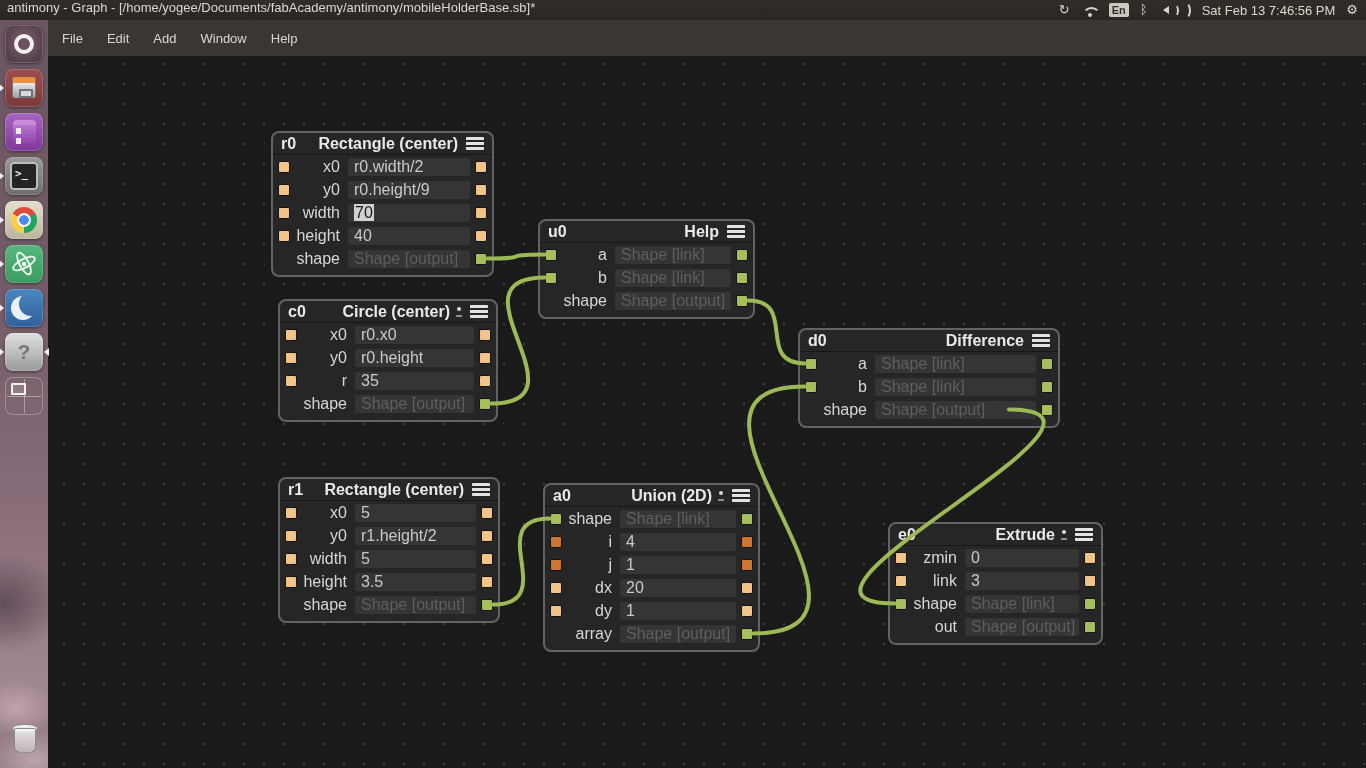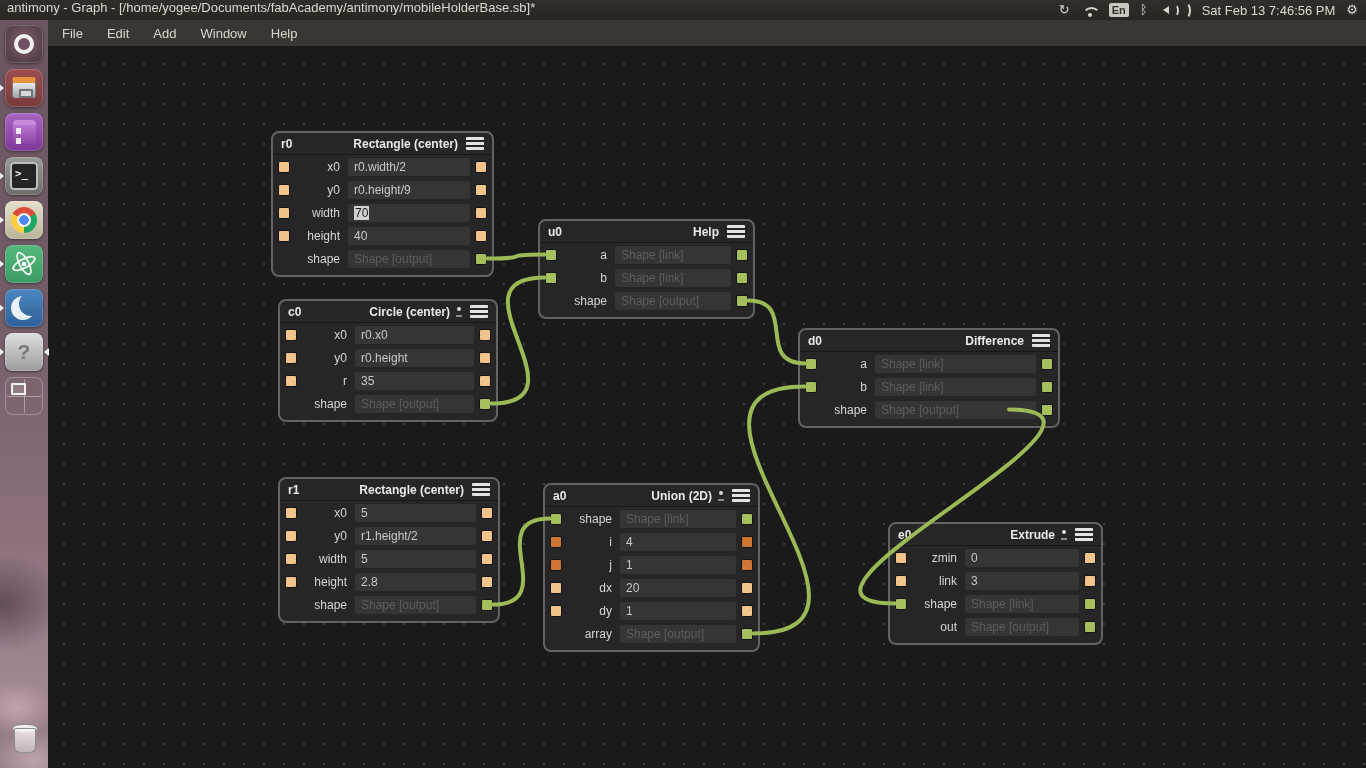--- a/index.html
+++ b/index.html
@@ -23,21 +23,21 @@
     border:2px solid #d8d4cc;border-radius:50%;clip-path:polygon(50% 50%,-20% -20%,120% -20%);}
   .wifi::after{content:"";position:absolute;left:7px;top:9px;width:4px;height:4px;
     background:#d8d4cc;border-radius:50%;}
   .vol{display:flex;align-items:center;height:14px;}
   .vol .spk{width:0;height:0;border:4px solid transparent;border-right:6px solid #d8d4cc;}
   .vol .w1,.vol .w2{width:5px;height:9px;border:2px solid transparent;
     border-right:2px solid #d8d4cc;border-radius:50%;margin-left:1px;}
   .vol .w2{height:13px;width:7px;}
   .clock{white-space:nowrap;}
   
-  #menubar{position:absolute;left:48px;top:20px;right:0;height:26px;z-index:19;
+  #menubar{position:absolute;left:48px;top:20px;right:0;height:36px;z-index:19;
     background:#3a3732;color:#dad6cf;font-size:13px;display:flex;align-items:center;gap:24px;
     padding-left:14px;text-align:center;}
   #menubar span{cursor:default;}
   
   #launcher{position:absolute;left:0;top:20px;width:48px;bottom:0;z-index:18;
     background:
       radial-gradient(60px 40px at 34% 92%, rgba(225,195,200,.55), transparent 70%),
       radial-gradient(90px 70px at 5% 78%, rgba(55,38,48,.55), transparent 70%),
       radial-gradient(70px 45px at 70% 99%, rgba(235,210,210,.5), transparent 70%),
       linear-gradient(180deg,#6b5662 0%,#735c68 38%,#8b707c 68%,#a08691 88%,#8e747f 100%);}
@@ -96,21 +96,21 @@
     border:2px solid #f0f0f0;background:rgba(255,255,255,.15);border-radius:1px;}
   .tile.trash{box-shadow:none;background:transparent;}
   .trash-body{position:absolute;left:9px;top:9px;width:20px;height:23px;
     background:linear-gradient(rgba(255,255,255,.8),rgba(205,205,205,.55));
     border:1px solid rgba(110,110,110,.7);border-radius:2px 2px 6px 6px;}
   .trash-rim{position:absolute;left:7px;top:5px;width:24px;height:7px;border-radius:50%;
     background:linear-gradient(#fdfdfd,#c6c6c6);border:1px solid rgba(110,110,110,.7);}
   #trash-item{position:absolute;bottom:8px;left:0;}
   
   .node{position:absolute;z-index:2;box-sizing:border-box;background:#262626;
-    border:2px solid #636363;border-radius:8px;padding:0 0 5px;font-size:12px;color:#ccc;}
+    border:2px solid #636363;border-radius:8px;padding:0 0 5px;font-size:16px;color:#ccc;}
   .ntitle{display:flex;align-items:center;height:21px;padding:0 8px;
     border-bottom:1px solid #171717;font-weight:bold;color:#e9e9e9;cursor:default;}
   .nname{margin-right:auto;}
   .ntype{margin-left:8px;white-space:nowrap;}
   .flag{width:5px;height:13px;margin-left:7px;position:relative;}
   .flag::before{content:"";position:absolute;top:2px;left:0;width:4px;height:4px;
     background:#dadada;border-radius:50%;}
   .flag::after{content:"";position:absolute;bottom:1px;left:-1px;width:6px;height:2px;background:#8d8d8d;}
   .burger{width:18px;height:13px;margin-left:8px;border-radius:1px;
     background:linear-gradient(#e3e3e3 0 3px,transparent 3px 5px,#e3e3e3 5px 8px,
@@ -263,21 +263,21 @@
         <span class="nvalue">5</span>
         <span class="pcell">
           <span class="port" style="background: rgb(242, 196, 137);"></span>
         </span>
       </div>
       <div class="nrow">
         <span class="pcell">
           <span class="port" style="background: rgb(242, 196, 137);"></span>
         </span>
         <span class="nlabel">height</span>
-        <span class="nvalue">2.8</span>
+        <span class="nvalue">3.5</span>
         <span class="pcell">
           <span class="port" style="background: rgb(242, 196, 137);"></span>
         </span>
       </div>
       <div class="nrow">
         <span class="pcell"></span>
         <span class="nlabel">shape</span>
         <span class="nvalue ph">Shape [output]</span>
         <span class="pcell">
           <span class="port" style="background: rgb(164, 191, 91);"></span>

